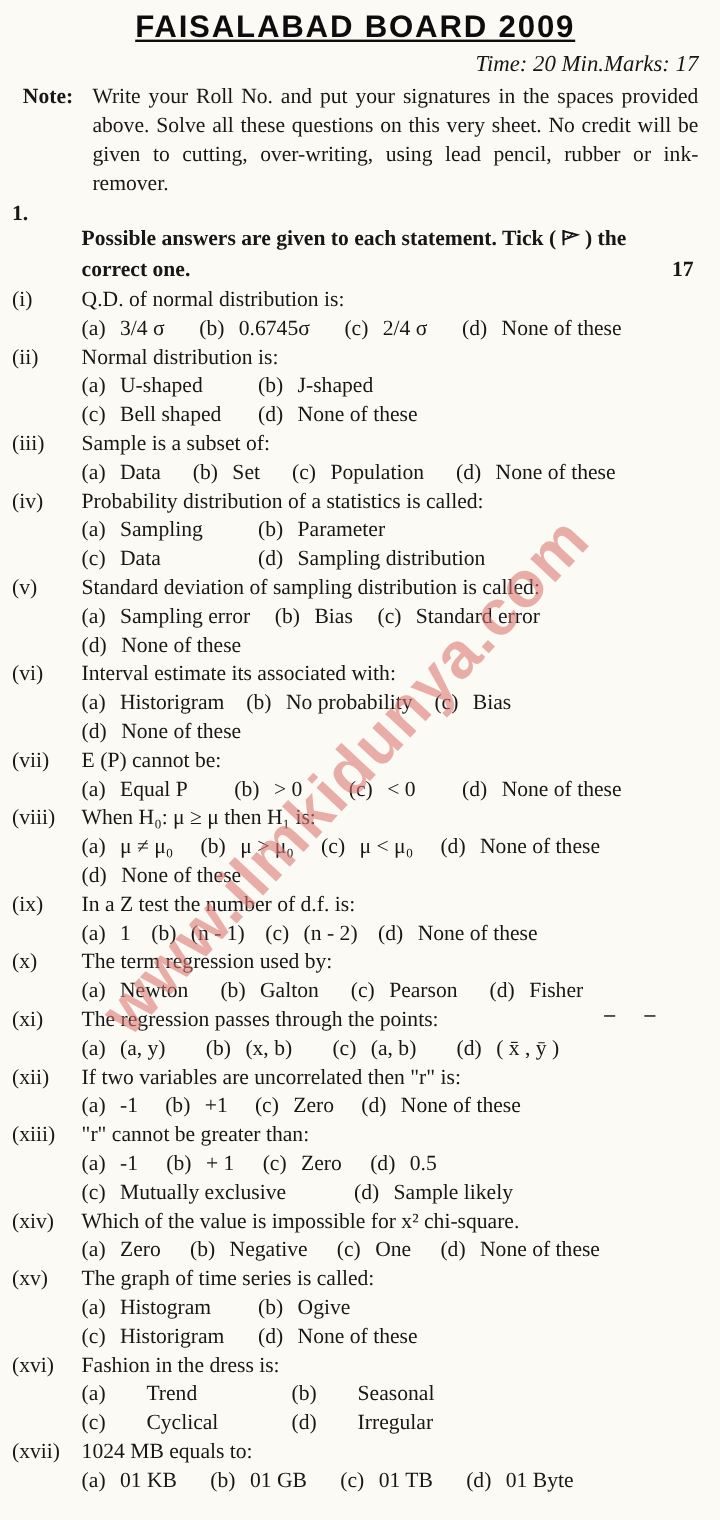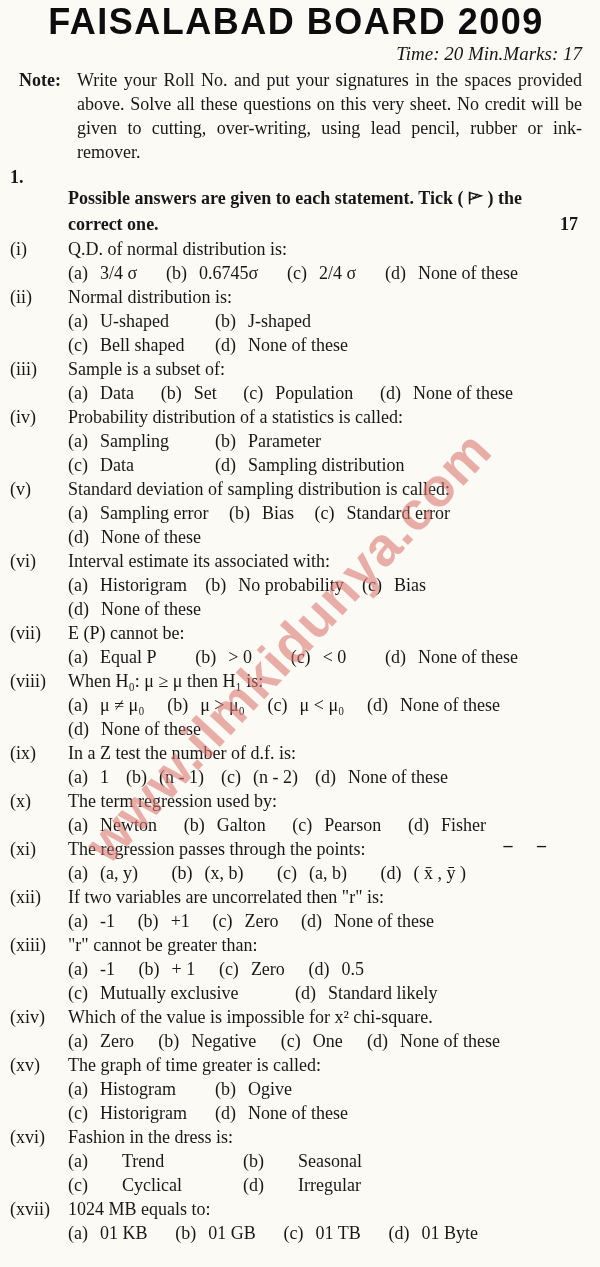--- a/index.html
+++ b/index.html
@@ -7,22 +7,23 @@
     width:600px;height:1267px;
     background:#fbfaf5;
     font-family:"Liberation Serif","DejaVu Serif",serif;
     color:#171717;
     position:relative;overflow:hidden;
   }
   .page{padding:6px 18px 0 10px;position:relative;}
   .title{
     text-align:center;
     font-family:"Liberation Sans","DejaVu Sans",sans-serif;
-    font-weight:bold;font-size:36px;line-height:32px;letter-spacing:1.5px;
+    font-weight:bold;font-size:26px;line-height:32px;letter-spacing:1.5px;
     color:#0d0d0d;
+    text-decoration:underline;
   }
   .hdr-row{
     display:flex;justify-content:flex-end;align-items:baseline;
     font-size:19px;font-style:italic;line-height:26px;margin-top:3px;
   }
   .hdr-part{font-weight:bold;}
   .row{display:flex;}
   .num{width:58px;flex-shrink:0;}
   .qbody{flex:1;min-width:0;}
   .note-row{font-size:18px;line-height:24px;margin-top:1px;justify-content:flex-end;}
@@ -428,21 +429,21 @@
             <span class="v">0.5</span>
           </span>
       </div>
       <div class="optline twoB">
         <span class="opt">
             <span class="k">(c)</span>
             <span class="v">Mutually exclusive</span>
           </span>
         <span class="opt">
             <span class="k">(d)</span>
-            <span class="v">Standard likely</span>
+            <span class="v">Sample likely</span>
           </span>
       </div>
     </div>
   </div>
 
   <div class="row q">
     <div class="num">(xiv)</div>
     <div class="qbody">
       <div class="stem">Which of the value is impossible for x² chi-square.</div>
       <div class="optline sp" style="max-width:432px">
@@ -462,21 +463,21 @@
             <span class="k">(d)</span>
             <span class="v">None of these</span>
           </span>
       </div>
     </div>
   </div>
 
   <div class="row q">
     <div class="num">(xv)</div>
     <div class="qbody">
-      <div class="stem">The graph of time greater is called:</div>
+      <div class="stem">The graph of time series is called:</div>
       <div class="optline two">
         <span class="opt">
             <span class="k">(a)</span>
             <span class="v">Histogram</span>
           </span>
         <span class="opt">
             <span class="k">(b)</span>
             <span class="v">Ogive</span>
           </span>
       </div>

